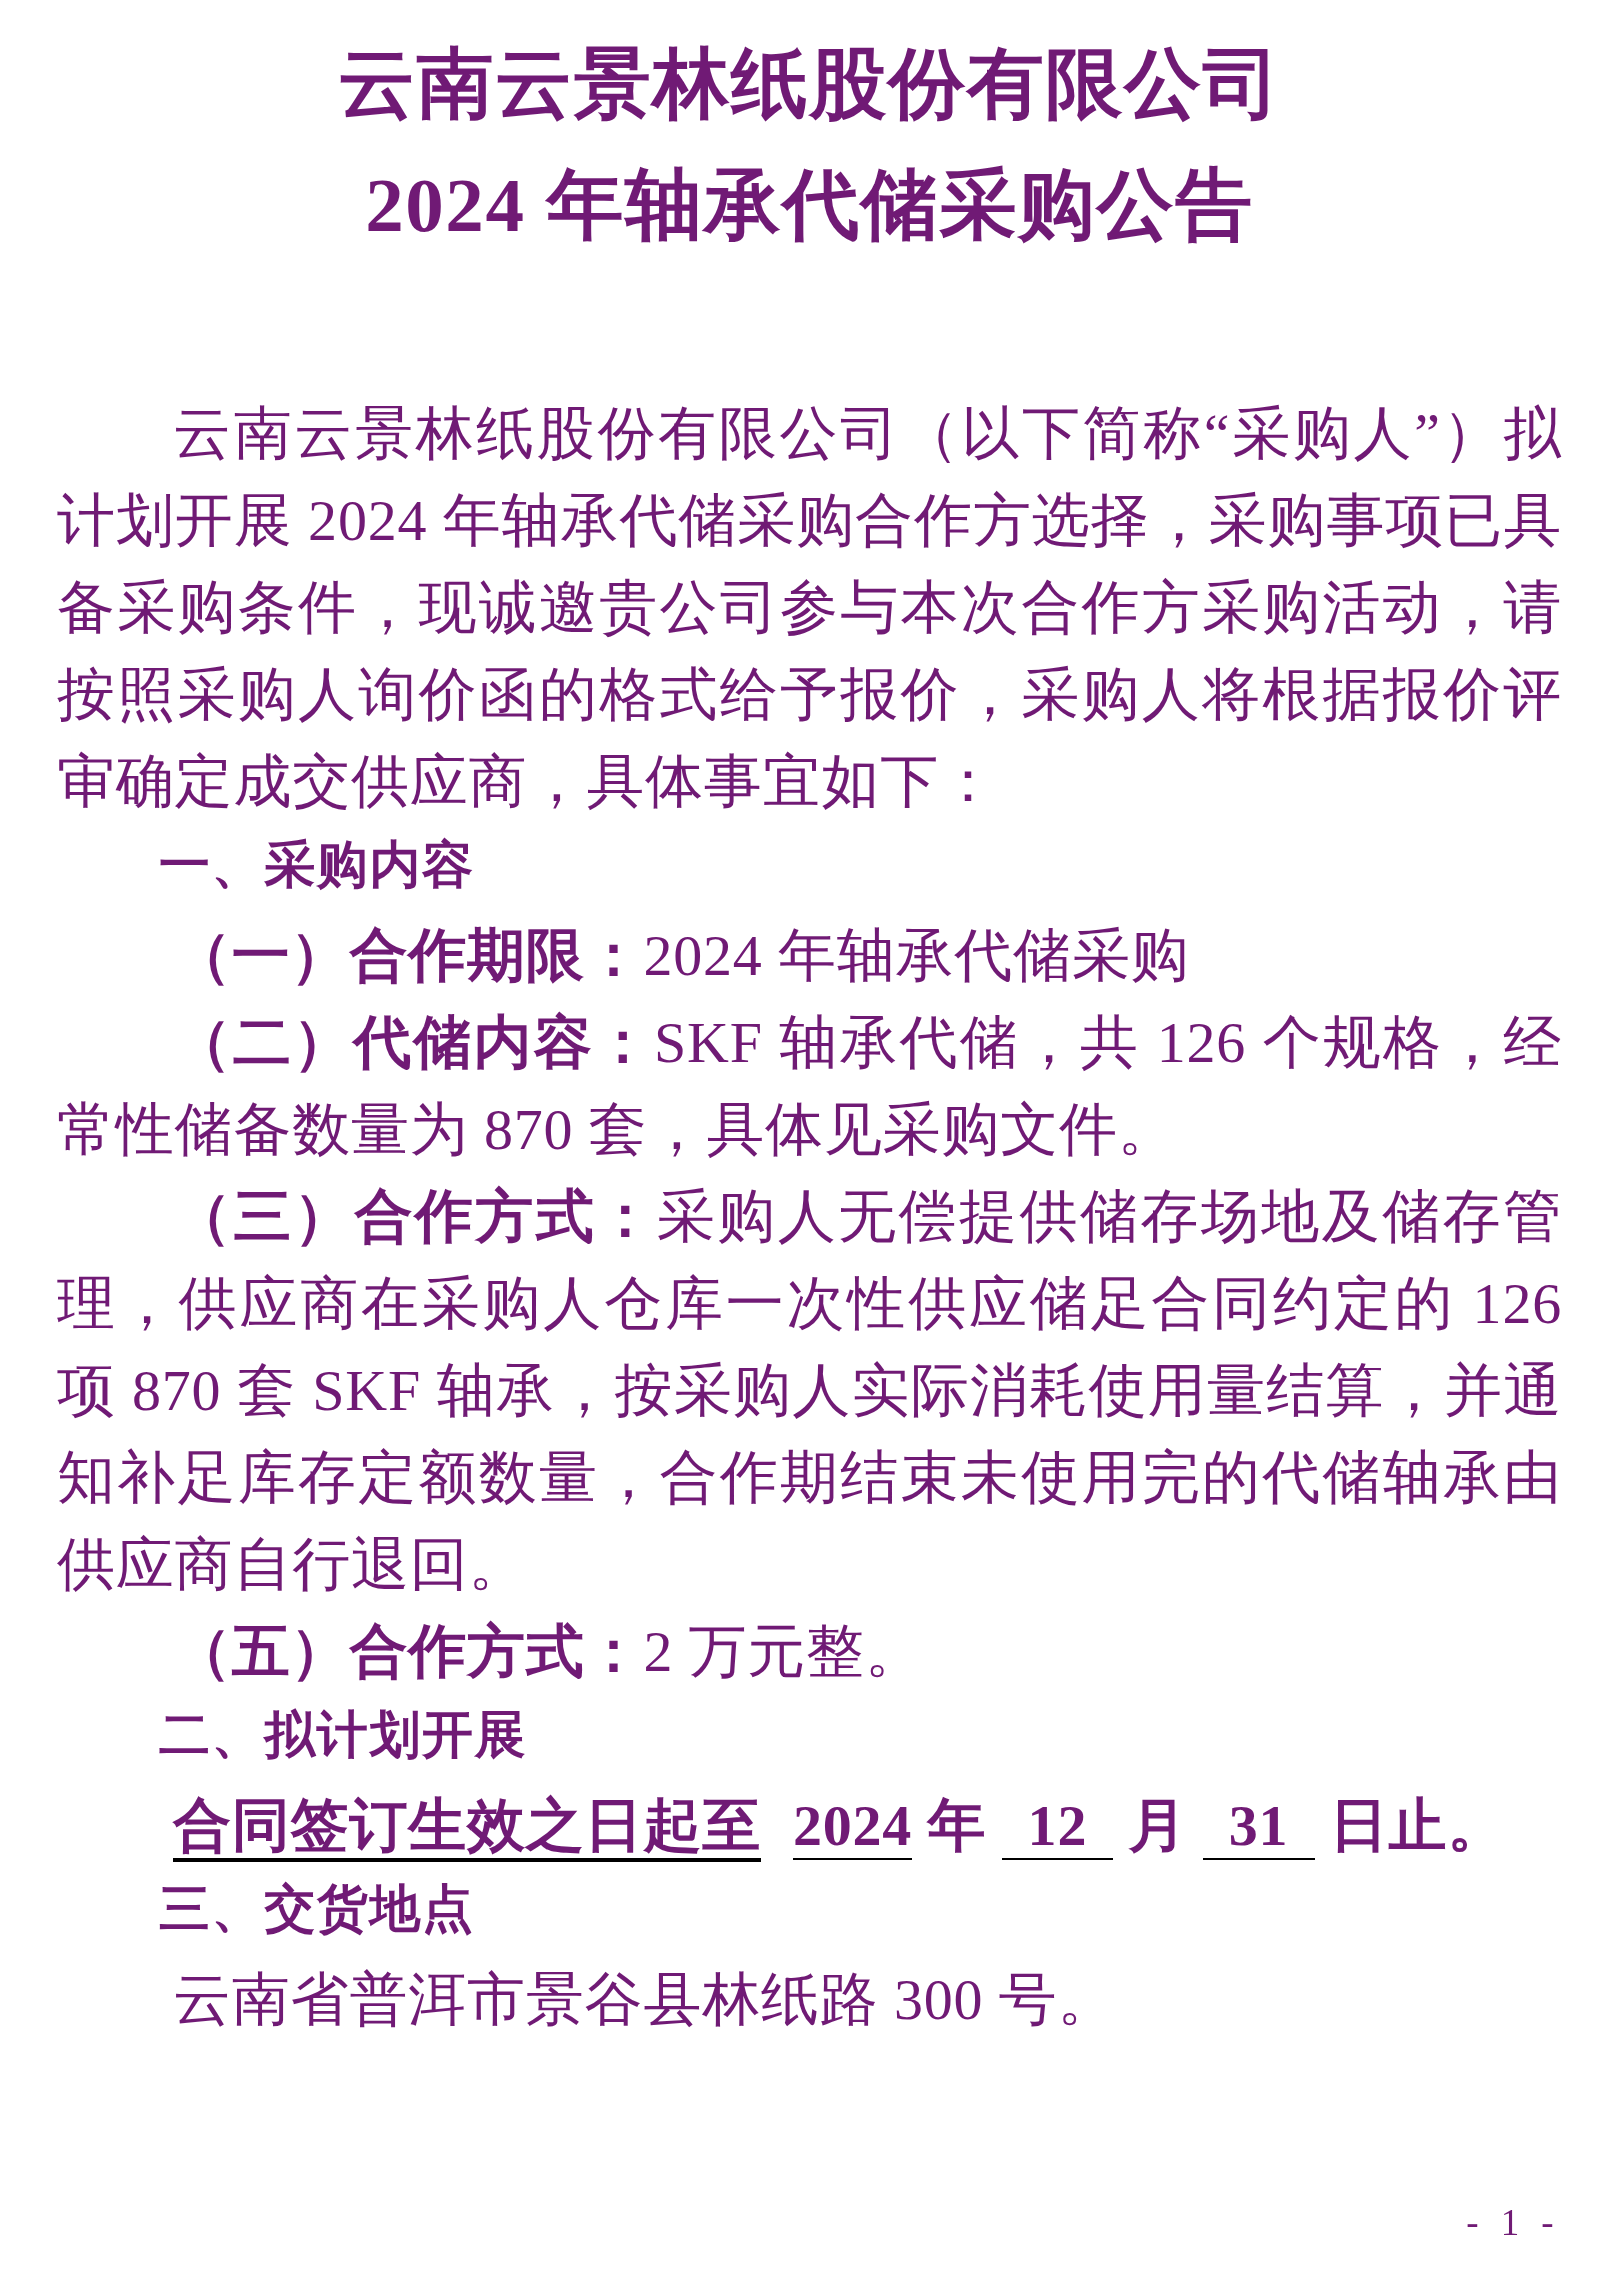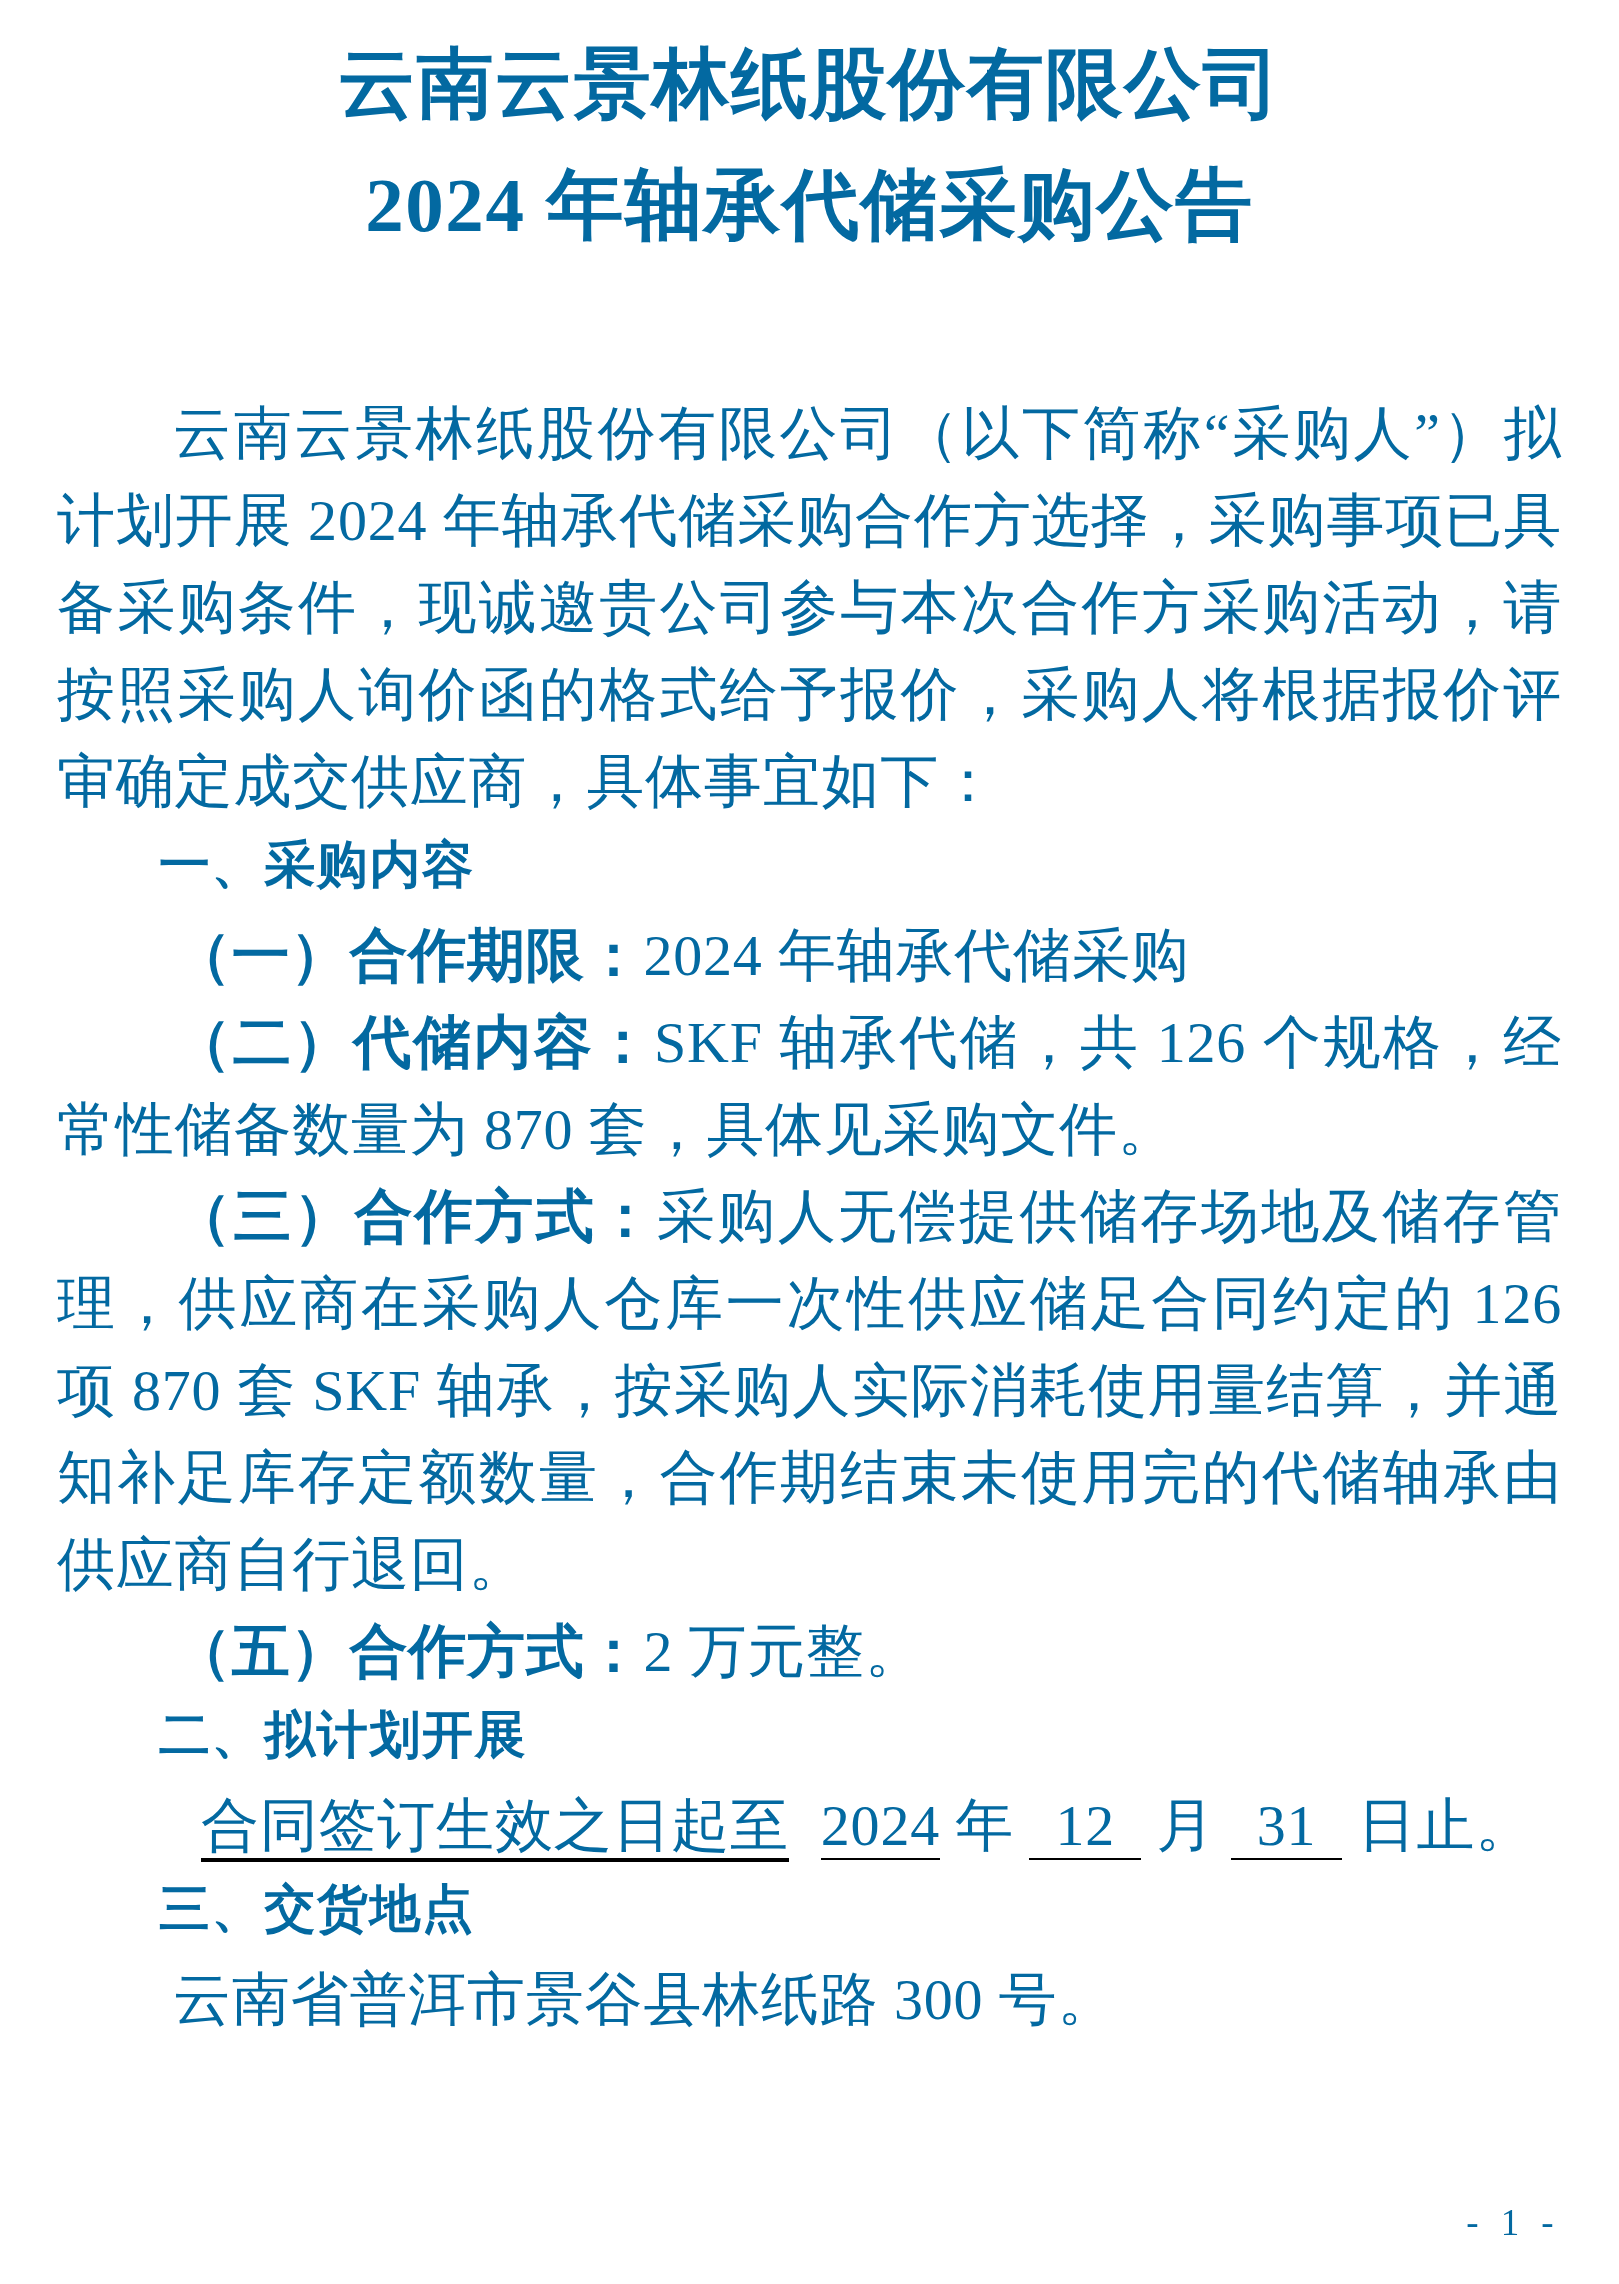--- a/index.html
+++ b/index.html
@@ -3,21 +3,21 @@
 <meta charset="utf-8">
 <style>
   html, body { margin: 0; padding: 0; background: #ffffff; }
   .page {
     position: relative;
     width: 1619px;
     height: 2284px;
     box-sizing: border-box;
     padding: 24px 57px 0 57px;
     background: #ffffff;
-    color: #0369a1;
+    color: #701a75;
     font-family: "Liberation Serif", "DejaVu Serif", serif;
     overflow: hidden;
   }
   .doc-title {
     margin: 0 0 124px 0;
     text-align: center;
     font-weight: 700;
     font-size: 77px;
     line-height: 121px;
     letter-spacing: 1.6px;
@@ -33,21 +33,21 @@
   .sec-heading {
     margin: 0;
     font-size: 51px;
     line-height: 87px;
     text-indent: 2em;
     font-weight: 700;
     font-family: Liberation Mono, monospace;
     letter-spacing: 1.6px;
   }
   .item-label { font-weight: 700; }
-  .term-line { white-space: nowrap; text-align: center; }
+  .term-line { white-space: nowrap; text-align: left; font-weight: bold; }
   .u-thick { border-bottom: 4.8px solid #000; margin-right: 0.55em; }
   .u-thin  { border-bottom: 2.4px solid #000; }
   .u-pad   { padding: 0 0.45em; }
   .page-number {
     position: absolute;
     right: 59px;
     bottom: 40px;
     font-size: 37px;
     letter-spacing: 6.4px;
     font-family: "Liberation Serif", "DejaVu Serif", serif;

